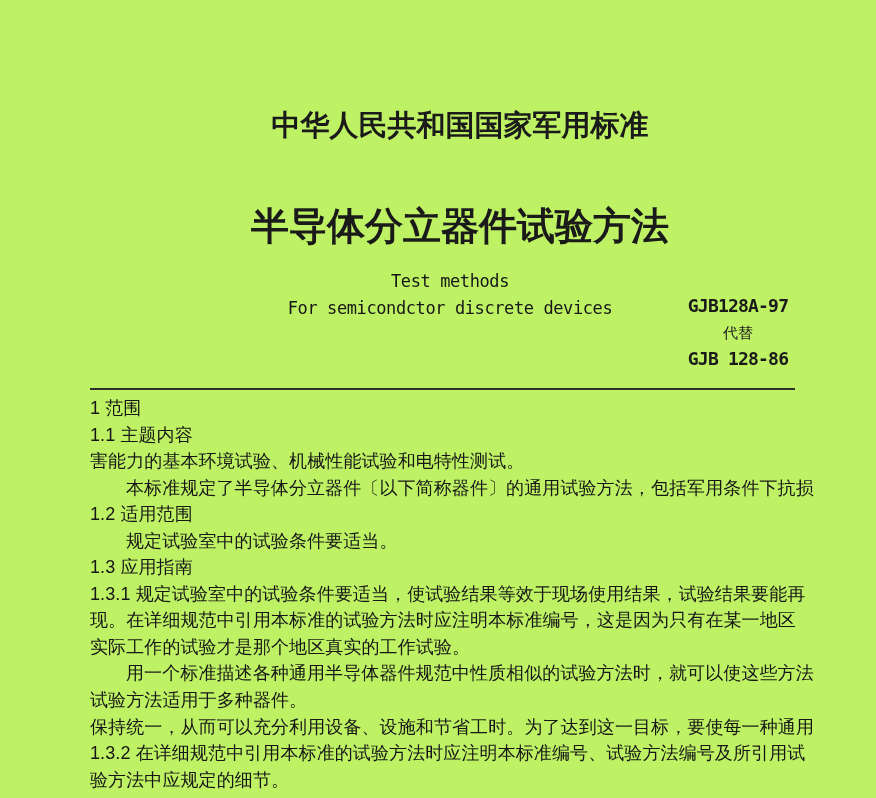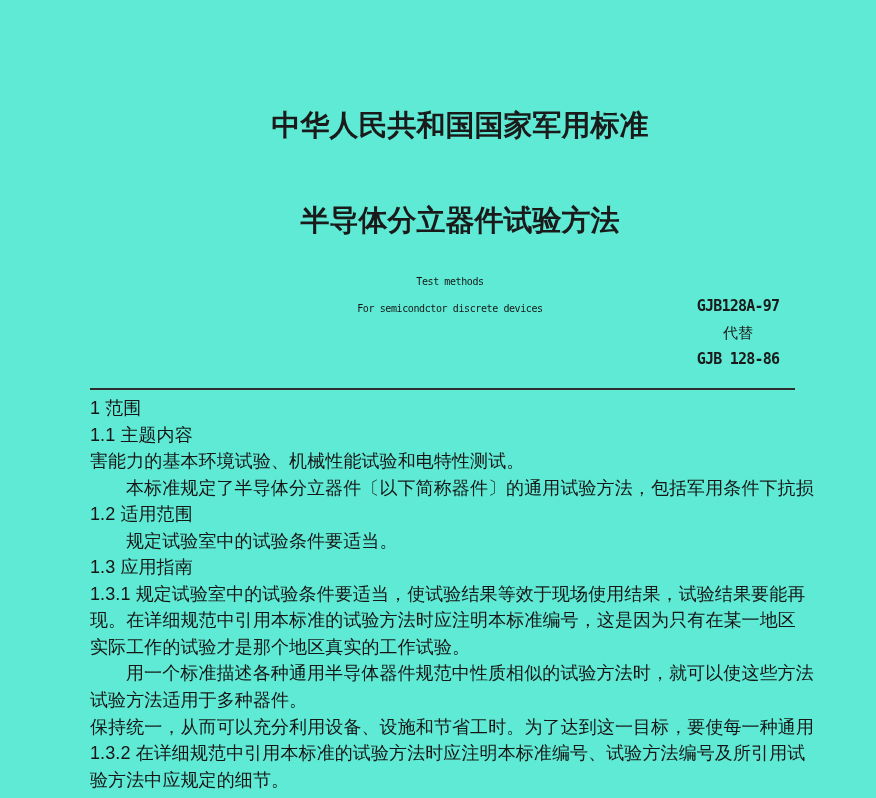--- a/index.html
+++ b/index.html
@@ -4,21 +4,21 @@
 <style>
   html, body {
     margin: 0;
     padding: 0;
     background: #ffffff;
   }
   .page {
     position: relative;
     width: 876px;
     height: 798px;
-    background: #5eead4;
+    background: #bef264;
     color: #1a1a1a;
     font-family: "Liberation Sans", "DejaVu Sans", sans-serif;
     overflow: hidden;
   }
   .doc-title {
     position: absolute;
     top: 106px;
     left: 122px;
     right: 78px;
     text-align: center;
@@ -26,49 +26,49 @@
     font-weight: bold;
     letter-spacing: 0px;
     white-space: nowrap;
   }
   .doc-subtitle {
     position: absolute;
     top: 201px;
     left: 122px;
     right: 78px;
     text-align: center;
-    font-size: 29px;
+    font-size: 38px;
     font-weight: bold;
     white-space: nowrap;
   }
   .en-block {
     position: absolute;
     top: 268px;
     left: 100px;
     right: 76px;
     text-align: center;
     font-family: "DejaVu Sans Mono", "Liberation Mono", monospace;
-    font-size: 10px;
+    font-size: 17px;
     letter-spacing: -0.4px;
     line-height: 27px;
     color: #161616;
     white-space: nowrap;
   }
   .gjb-block {
     position: absolute;
     top: 293px;
     right: 48px;
     width: 180px;
     text-align: center;
     line-height: 26.5px;
     white-space: nowrap;
   }
   .gjb-no {
     font-family: "DejaVu Sans Mono", "Liberation Mono", monospace;
-    font-size: 15px;
+    font-size: 18px;
     font-weight: bold;
     letter-spacing: -0.8px;
   }
   .gjb-replace {
     font-size: 15px;
     font-weight: normal;
   }
   .rule {
     position: absolute;
     top: 388px;

